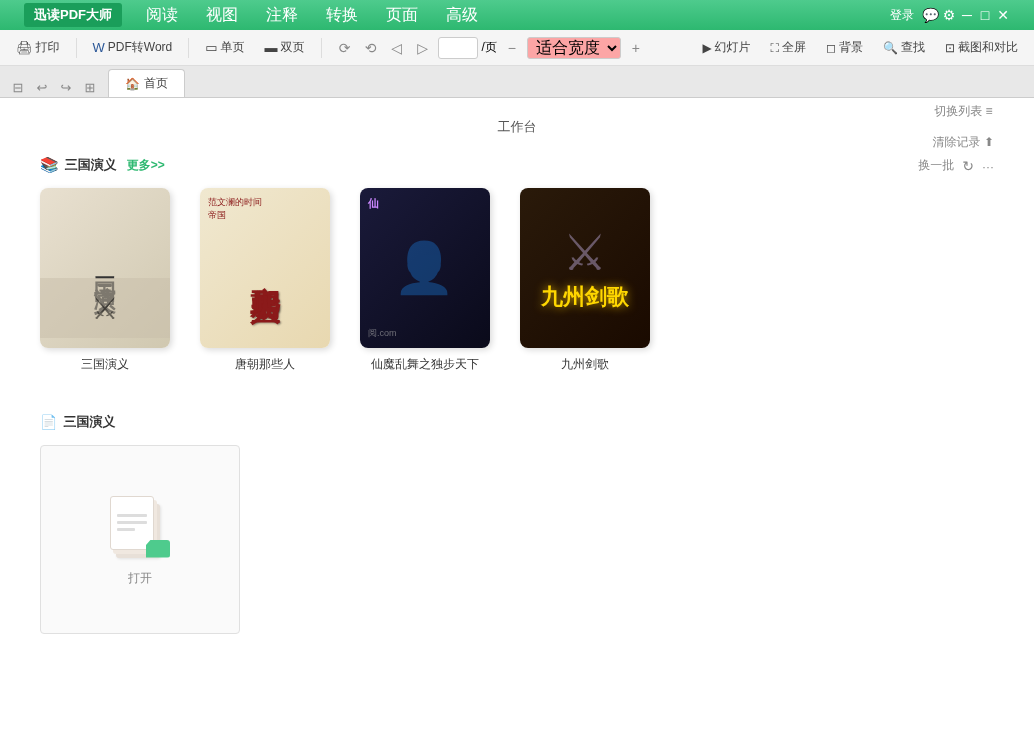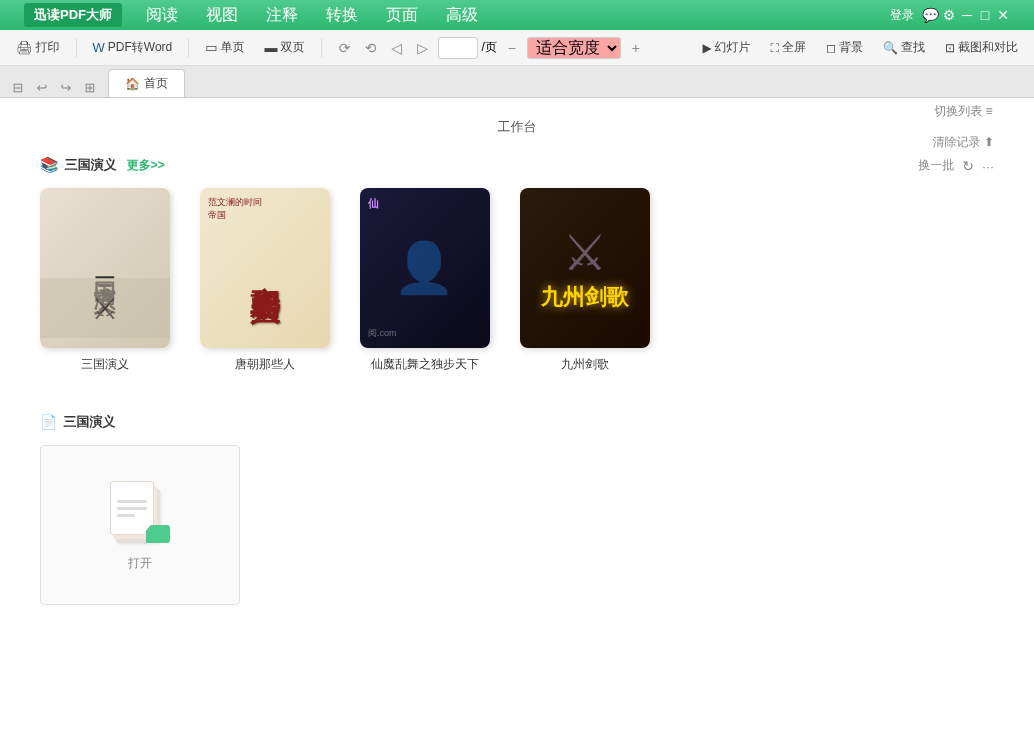--- a/index.html
+++ b/index.html
@@ -343,21 +343,21 @@
       display: flex;
       align-items: center;
       gap: 6px;
       font-size: 13px;
       color: #333;
       font-weight: bold;
       margin-bottom: 14px;
     }
     #open-doc-card {
       width: 200px;
-      height: 160px;
+      height: 189px;
       border: 1px solid #e0e0e0;
       border-radius: 4px;
       display: flex;
       flex-direction: column;
       align-items: center;
       justify-content: center;
       cursor: pointer;
       background: #fafafa;
     }
     .open-doc-label {

